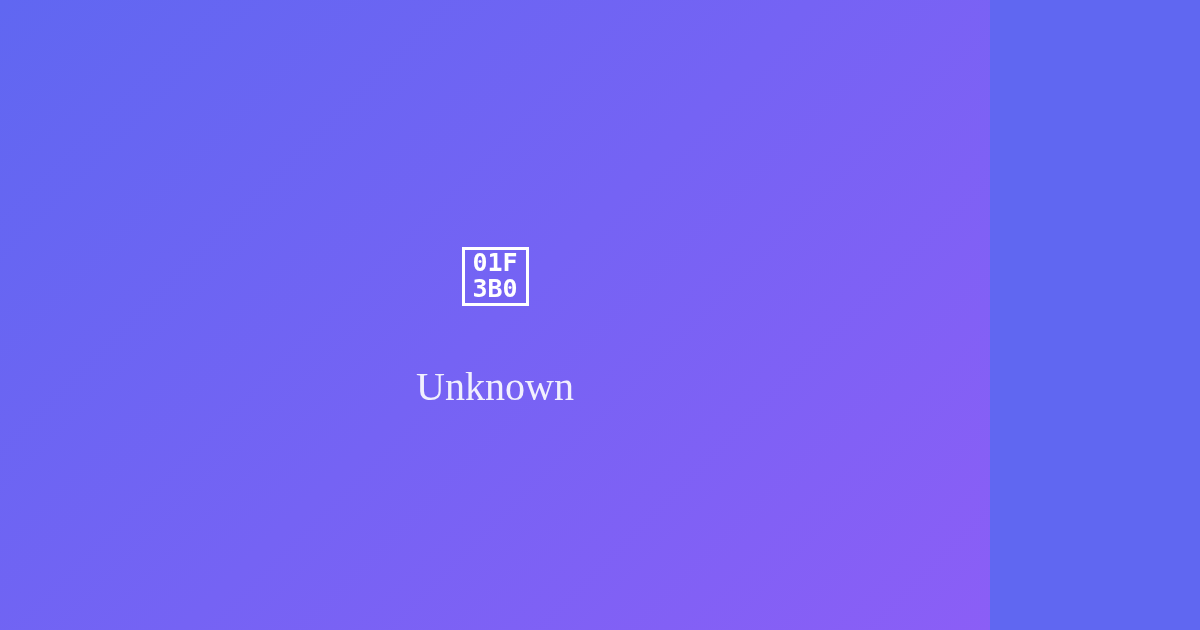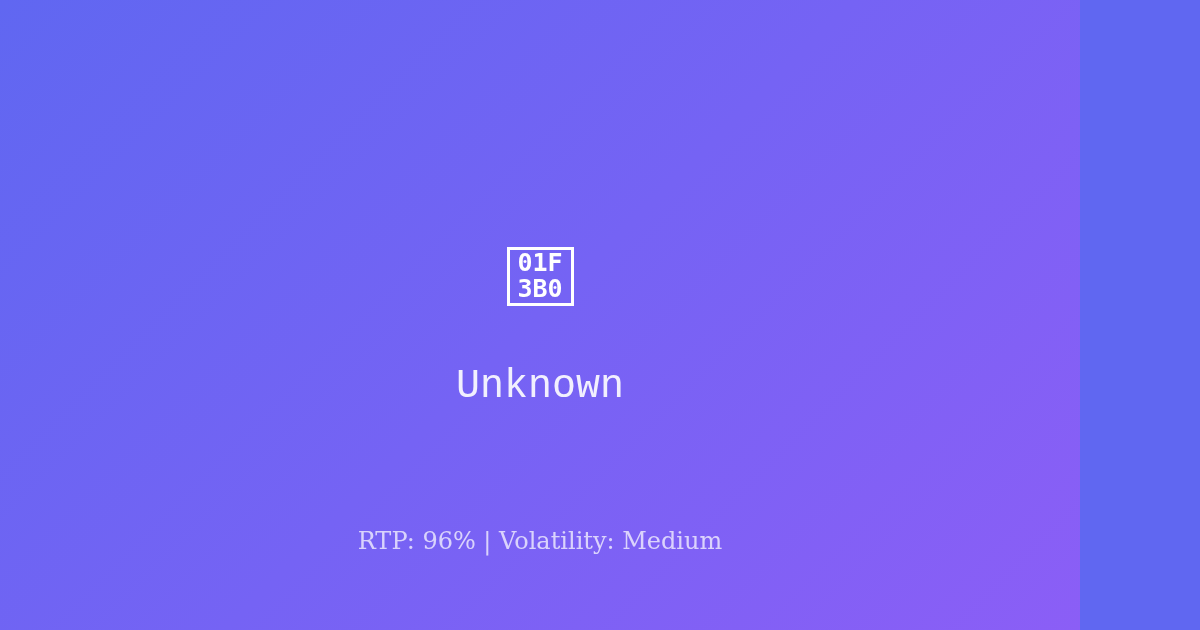--- a/index.html
+++ b/index.html
@@ -11,21 +11,21 @@
     width: 1200px;
     height: 630px;
     overflow: hidden;
     font-family: "DejaVu Serif", "Liberation Serif", serif;
     background: #6067f1;
   }
 
   .card {
     position: relative;
     box-sizing: border-box;
-    width: 1080px;
+    width: 990px;
     height: 630px;
     display: flex;
     flex-direction: column;
     align-items: center;
     justify-content: flex-start;
     background: linear-gradient(135deg, #6067f1 0%, #7563f4 50%, #8b5ef6 100%);
   }
 
   
   .title-row {
@@ -74,21 +74,21 @@
     letter-spacing: 0.5px;
   }
 
   
   .subtitle {
     position: absolute;
     left: 0;
     right: 0;
     top: 362px;
     text-align: center;
-    font-family: Liberation Mono, monospace;
+    font-family: Liberation Serif, serif;
     font-weight: 400;
     font-size: 40px;
     line-height: 50px;
     color: rgba(255, 255, 255, 0.90);
   }
 
   
   .footer-meta {
     position: absolute;
     left: 0;
@@ -111,15 +111,14 @@
 
     <span class="tofu">
       <span class="hexrow">01F</span>
       <span class="hexrow">3B0</span>
     </span>
 
   </div>
 
   <div class="subtitle">Unknown</div>
 
-  <div class="footer-meta">RTP: 96% | Volatility: Medium</div>
 
 </div>
 
 </body></html>

